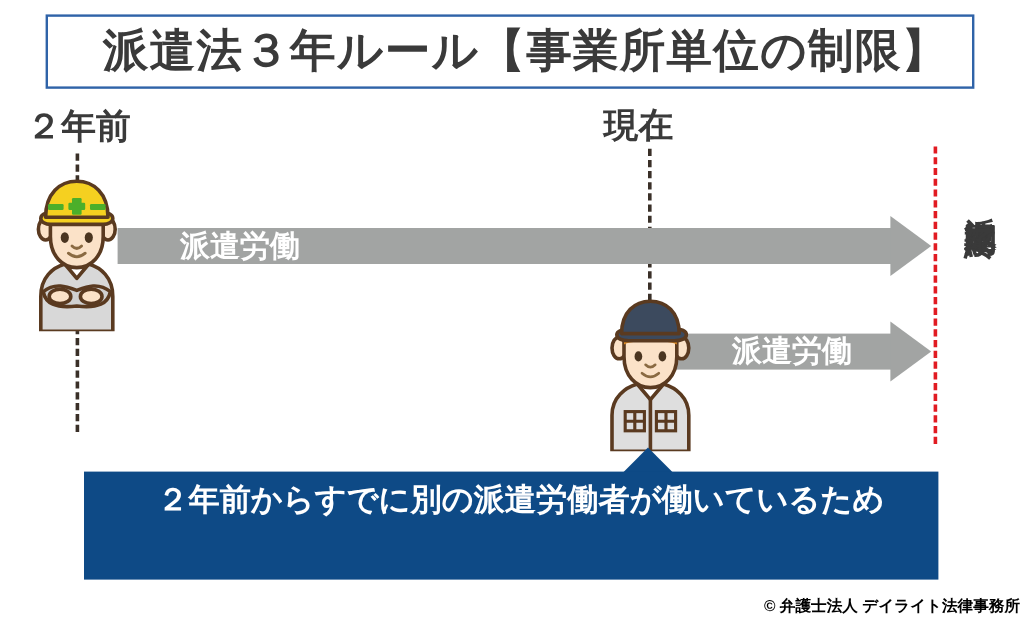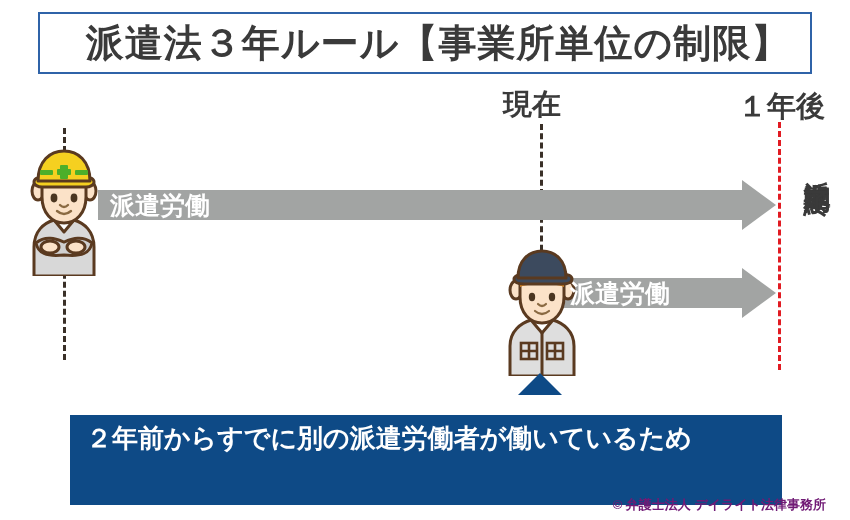--- a/index.html
+++ b/index.html
@@ -69,20 +69,21 @@
   #vline-past   { left: 63px;  top: 128px; height: 232px; border-left-color: #3a3028; }
   #vline-now    { left: 540px; top: 124px; height: 136px; border-left-color: #3a3028; }
   #vline-future { left: 778px; top: 122px; height: 248px; border-left-color: #e11b22; }
 
   
   .arrow {
     position: absolute;
     height: 50px;
     display: flex;
     align-items: center;
+    padding-left: 40px;
   }
   .arrow .shaft {
     position: absolute;
     left: 0;
     top: 10px;
     height: 30px;
     background: #a2a4a3;
   }
   .arrow .head {
     position: absolute;
@@ -125,24 +126,25 @@
     writing-mode: vertical-rl;
     text-orientation: upright;
     letter-spacing: 2px;
     line-height: 1;
   }
 
   
   #callout {
     position: absolute;
     left: 70px;
-    top: 415px;
+    top: 393px;
     width: 712px;
     height: 90px;
     background: #0e4a86;
+    text-align: center;
   }
   #callout-pointer {
     position: absolute;
     left: 518px;
     top: 373px;
     width: 0;
     height: 0;
     border-left: 22px solid transparent;
     border-right: 22px solid transparent;
     border-bottom: 22px solid #0e4a86;
@@ -159,44 +161,44 @@
   #callout-inner {
     position: absolute;
     left: 0;
     top: 9px;
     width: 100%;
   }
 
   
   #footer-credit {
     position: absolute;
-    right: 24px;
+    right: 0;
     bottom: 6px;
     font-size: 13px;
     font-weight: bold;
-    color: #701a75;
+    color: #000000;
     white-space: nowrap;
   }
 
   
   .worker { position: absolute; }
   #worker-1 { left: 16px;  top: 143px; width: 96px; height: 133px; }
   #worker-2 { left: 494px; top: 243px; width: 96px; height: 133px; }
 </style>
 </head>
 <body>
 
 <div id="canvas">
 
   <div class="title-box">
     <div class="title-text">派遣法３年ルール【事業所単位の制限】</div>
   </div>
 
+  <div class="tl-label" id="label-past">２年前</div>
   <div class="tl-label" id="label-now">現在</div>
-  <div class="tl-label" id="label-future">１年後</div>
 
   <div class="vline" id="vline-past"></div>
   <div class="vline" id="vline-now"></div>
   <div class="vline" id="vline-future"></div>
 
   <div class="arrow" id="arrow-1">
     <div class="shaft"></div>
     <div class="head"></div>
     <div class="arrow-label">派遣労働</div>
   </div>

